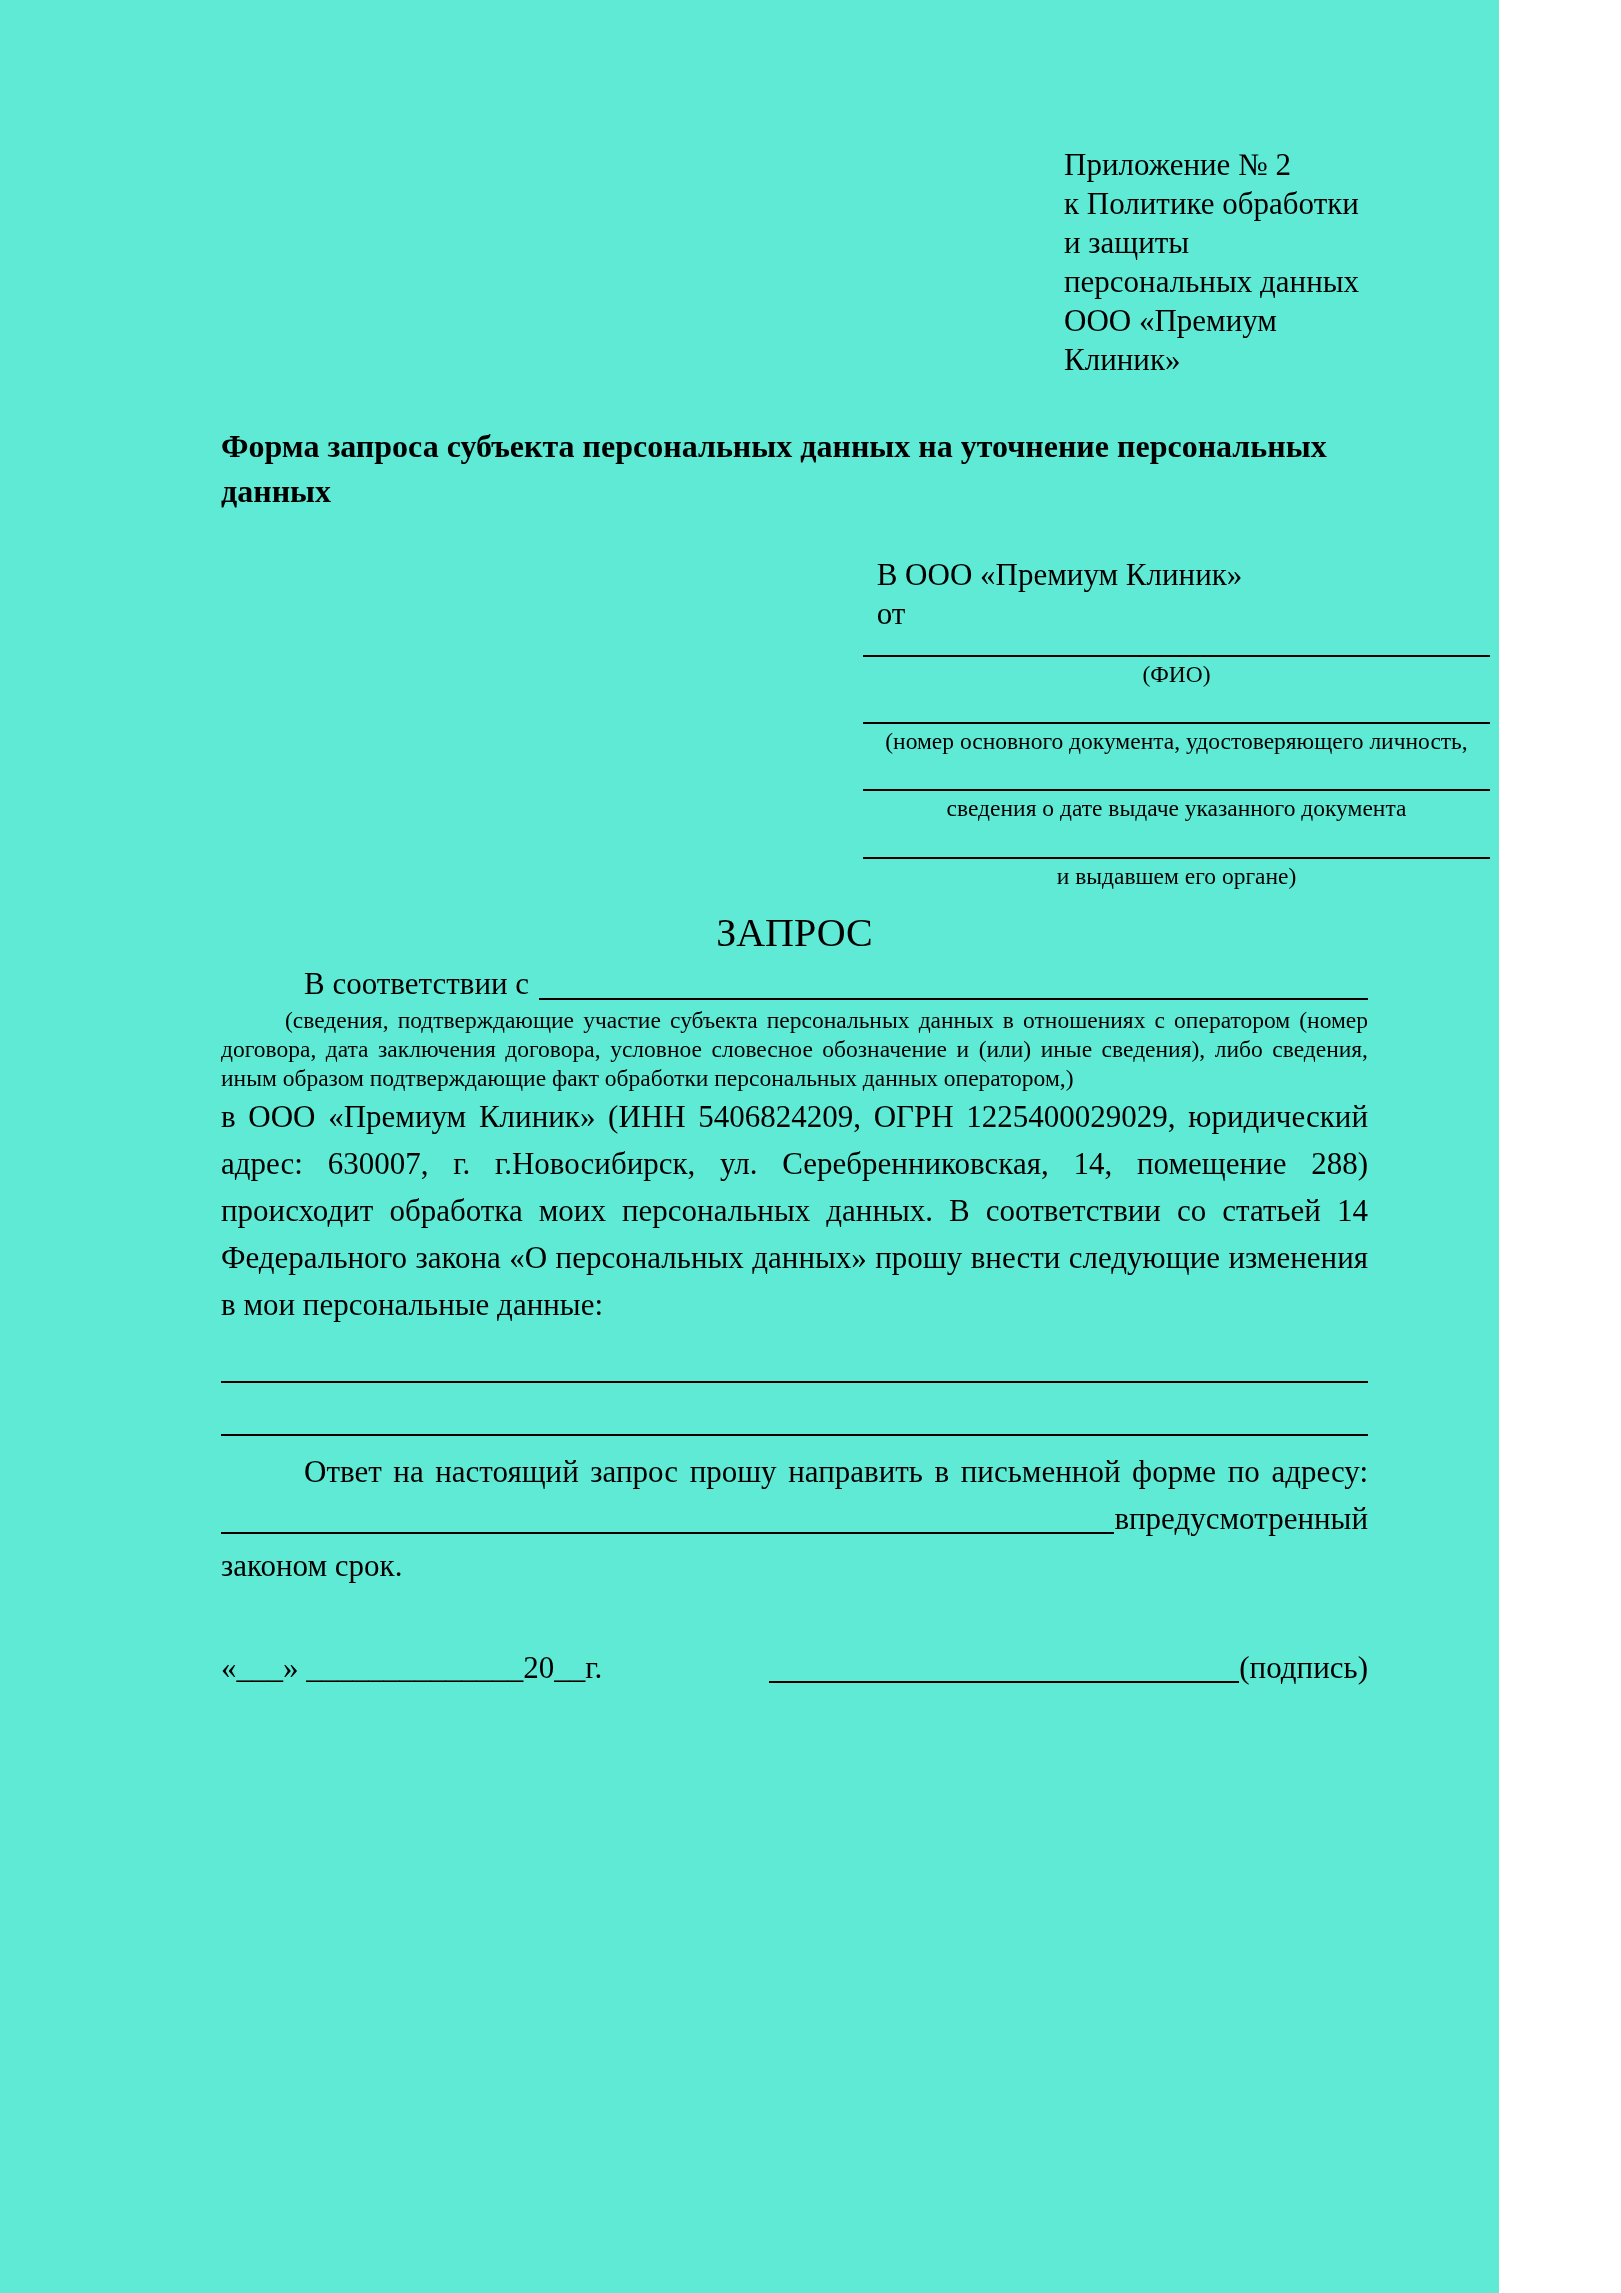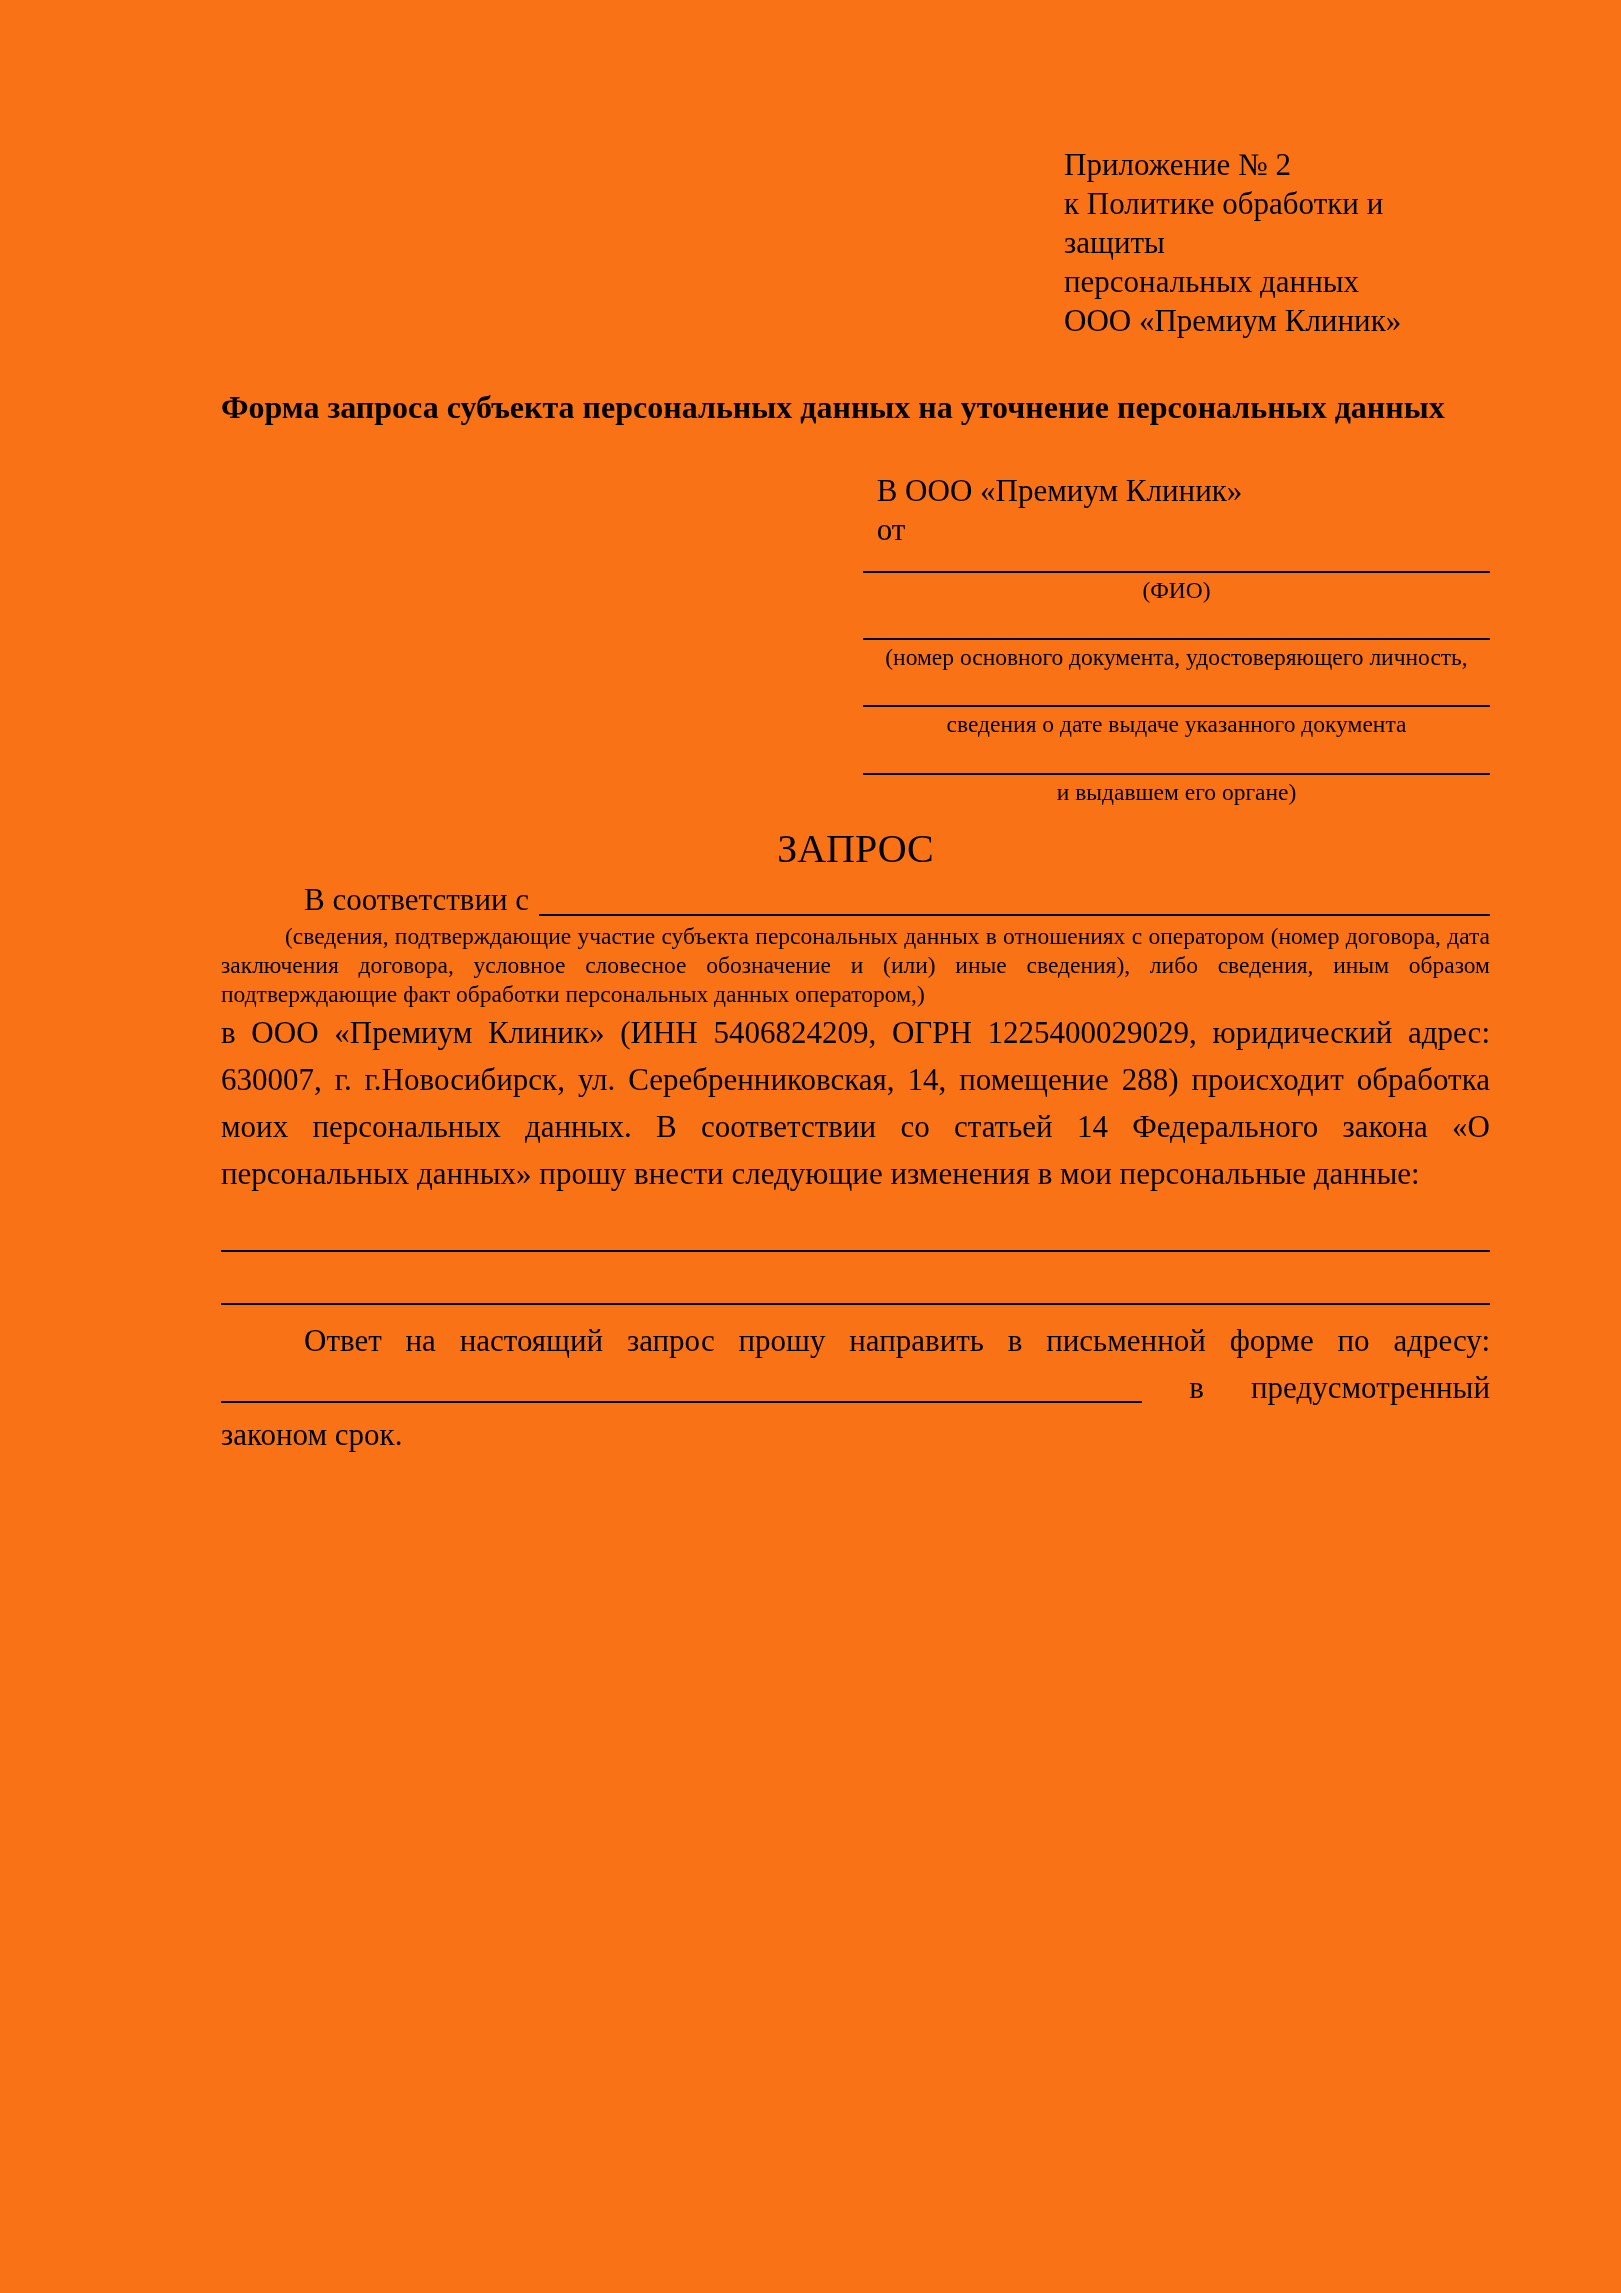--- a/index.html
+++ b/index.html
@@ -2,23 +2,23 @@
 <html><head>
 <meta charset="utf-8">
 <style>
   html, body {
     margin: 0;
     padding: 0;
     background: #ffffff;
   }
   .page {
     position: relative;
-    width: 1621px;
+    width: 1499px;
     height: 2294px;
-    background: #f97316;
+    background: #5eead4;
     color: #000000;
     font-family: "Liberation Serif", "DejaVu Serif", serif;
     font-size: 31px;
     box-sizing: border-box;
     padding: 145px 131px 0 221px;
     overflow: hidden;
   }
   
   .appendix {
     margin-left: 843px;
@@ -187,15 +187,22 @@
   <div class="answer-line-1">Ответ на настоящий запрос прошу направить в письменной форме по адресу:</div>
 
   <div class="answer-row">
     <div class="address-fill"></div>
     <span>в</span>
     <span>предусмотренный</span>
   </div>
 
   <div class="answer-tail">законом срок.</div>
 
+  <div class="footer-row">
+    <span>«___» ______________20__г.</span>
+    <span class="sign-group">
+      <span class="sign-fill"></span>
+      <span>(подпись)</span>
+    </span>
+  </div>
 
 </div>
 
 
 </body></html>

